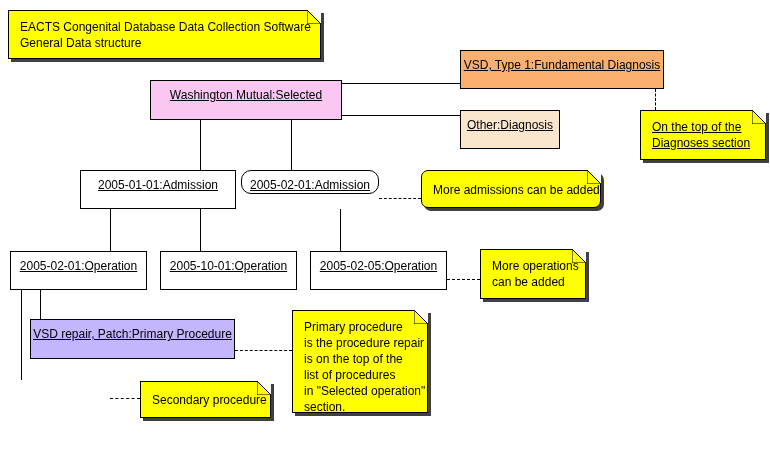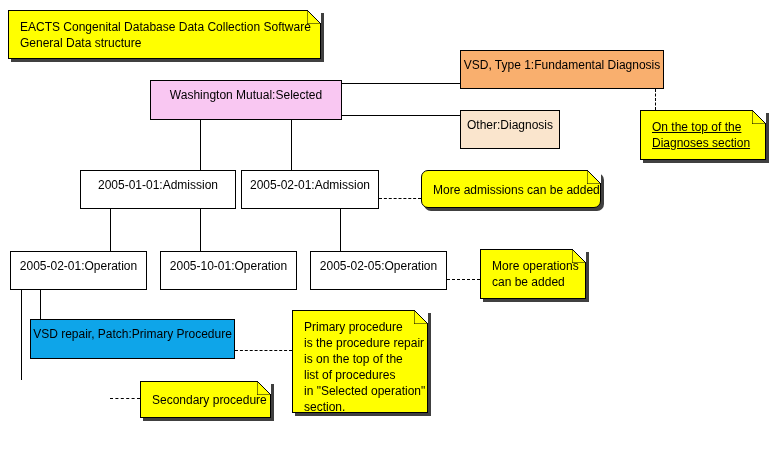--- a/index.html
+++ b/index.html
@@ -5,21 +5,21 @@
   html,body{margin:0;padding:0;background:#ffffff;}
   #canvas{
     position:relative;width:770px;height:451px;background:#ffffff;overflow:hidden;
     font-family:"Liberation Sans","DejaVu Sans",sans-serif;color:#000;
   }
   
   .obj{
     position:absolute;box-sizing:border-box;border:1px solid #000;
     text-align:center;padding-top:7px;font-size:12px;line-height:15px;
   }
-  .obj-label{white-space:nowrap;}
+  .obj-label{text-decoration:underline;white-space:nowrap;}
   
   .note{
     position:absolute;box-sizing:border-box;border:1px solid #000;background:#FFFF00;
     box-shadow:3px 3px 0 #404040;font-size:12px;line-height:16px;
     padding:8px 6px 4px 11px;
   }
   .fold{position:absolute;top:-1px;right:-1px;display:block;}
   .nline{white-space:nowrap;}
   
   .lk{position:absolute;background:#000;}
@@ -52,33 +52,33 @@
   </div>
   <div class="obj" style="left: 460px; top: 50px; width: 204px; height: 39px; background-color: rgb(249, 175, 110);">
     <span class="obj-label">VSD, Type 1:Fundamental Diagnosis</span>
   </div>
   <div class="obj" style="left: 460px; top: 110px; width: 100px; height: 39px; background-color: rgb(250, 229, 205);">
     <span class="obj-label">Other:Diagnosis</span>
   </div>
   <div class="obj" style="left: 80px; top: 170px; width: 156px; height: 39px; background-color: rgb(255, 255, 255);">
     <span class="obj-label">2005-01-01:Admission</span>
   </div>
-  <div class="obj" style="left: 241px; top: 170px; width: 138px; height: 39px; background-color: rgb(255, 255, 255);">
+  <div class="obj" style="left: 241px; top: 170px; width: 138px; height: 24px; background-color: rgb(255, 255, 255); border-radius: 10px;">
     <span class="obj-label">2005-02-01:Admission</span>
   </div>
   <div class="obj" style="left: 10px; top: 251px; width: 137px; height: 39px; background-color: rgb(255, 255, 255);">
     <span class="obj-label">2005-02-01:Operation</span>
   </div>
   <div class="obj" style="left: 160px; top: 251px; width: 137px; height: 39px; background-color: rgb(255, 255, 255);">
     <span class="obj-label">2005-10-01:Operation</span>
   </div>
   <div class="obj" style="left: 310px; top: 251px; width: 137px; height: 39px; background-color: rgb(255, 255, 255);">
     <span class="obj-label">2005-02-05:Operation</span>
   </div>
-  <div class="obj" style="left: 30px; top: 319px; width: 205px; height: 40px; background-color: #0ea5e9;">
+  <div class="obj" style="left: 30px; top: 319px; width: 205px; height: 40px; background-color: #c4b5fd;">
     <span class="obj-label">VSD repair, Patch:Primary Procedure</span>
   </div>
 
   <div class="note" style="left: 8px; top: 10px; width: 313px; height: 49px; background-color: rgb(255, 255, 0);">
     <svg class="fold" width="14" height="14" viewBox="0 0 14 14">
       <path d="M0 0 H14 V14 Z" fill="#ffffff"></path>
       <path d="M0 0 L14 14 L0 14 Z" fill="#FFFF00" stroke="#000000" stroke-width="1"></path>
     </svg>
     <div class="nline">EACTS Congenital Database Data Collection Software</div>
     <div class="nline">General Data structure</div>

